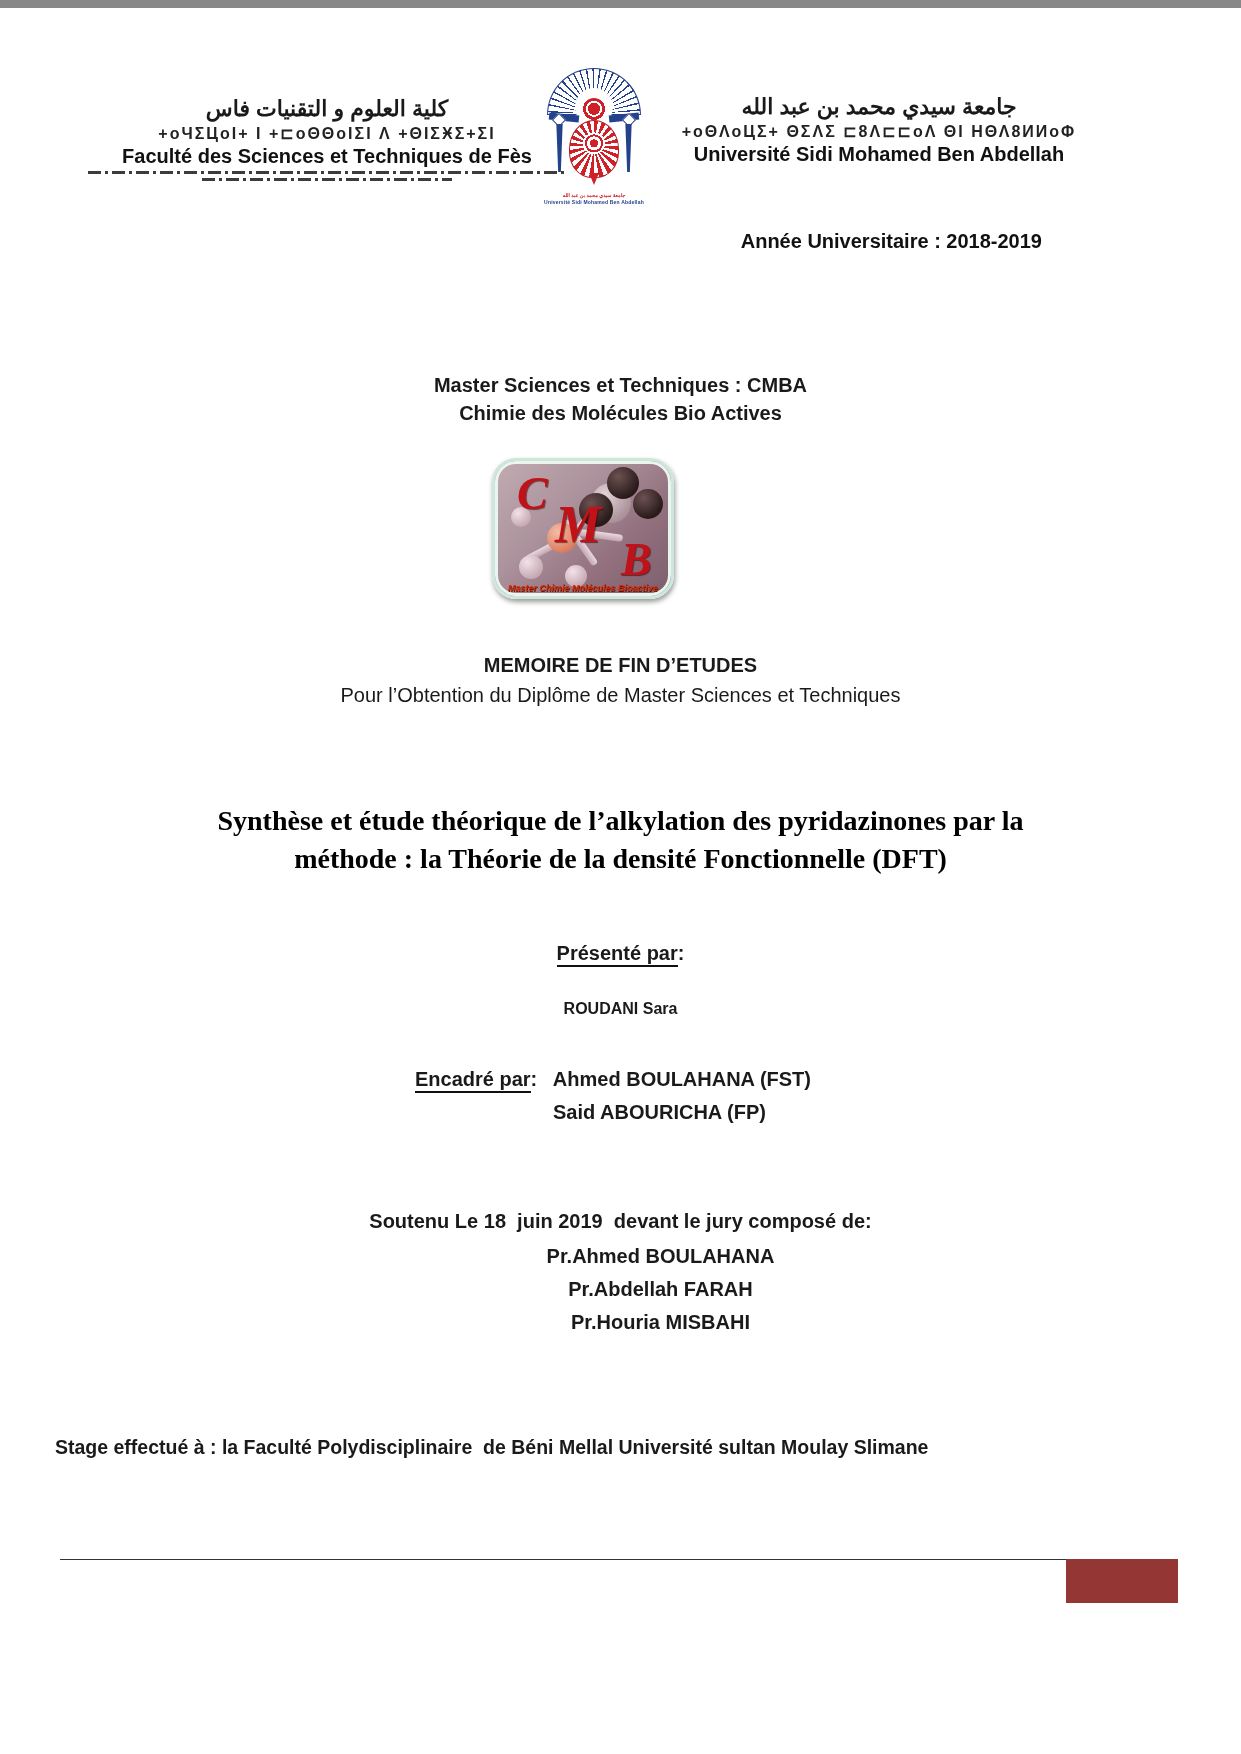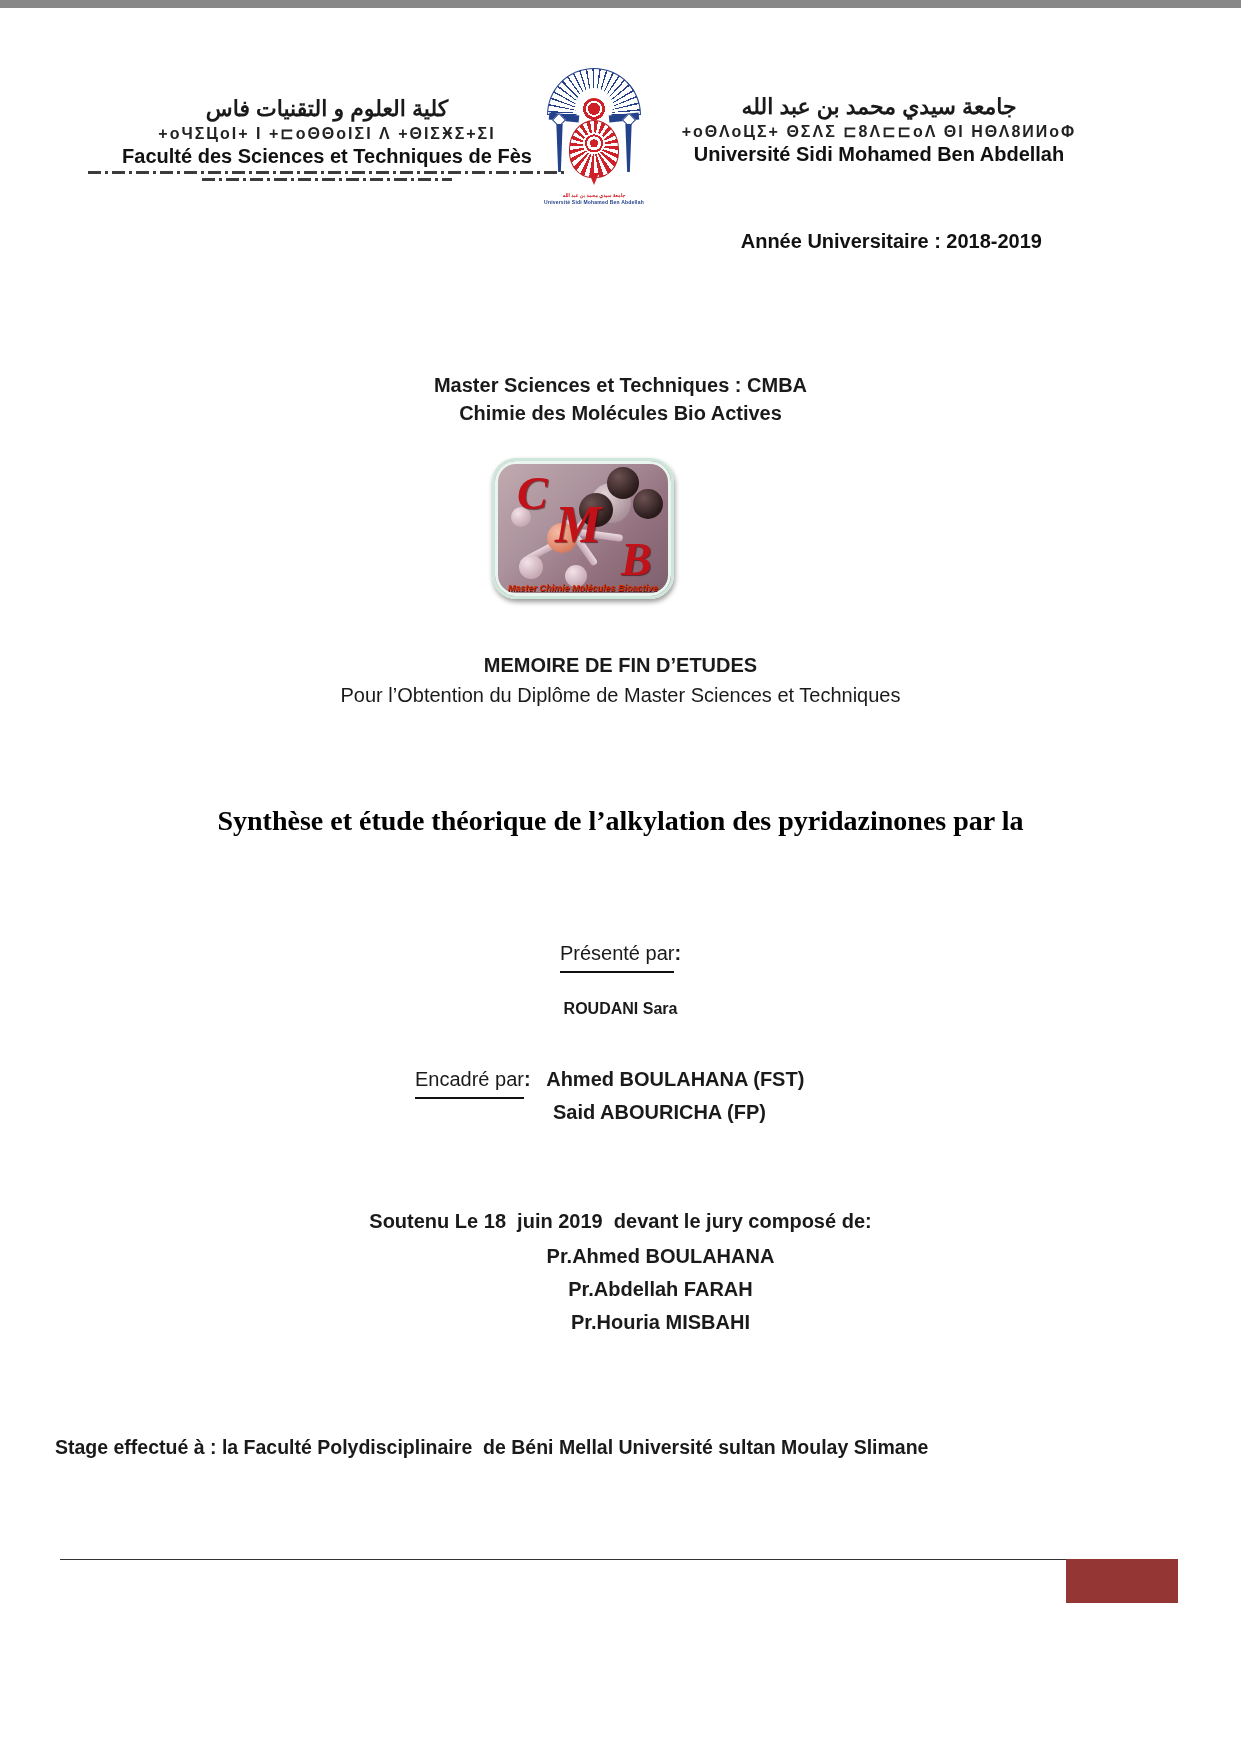--- a/index.html
+++ b/index.html
@@ -77,21 +77,21 @@
   .cmb-caption { position:absolute; left:0; bottom:3px; width:100%; text-align:center;
     font-size:9px; font-weight:bold; font-style:italic; color:#d42c00;
     text-shadow:0.5px 0.5px 0 #5a1010; }
 
   
   .thesis-title { left:60px; top:794px; width:1121px; text-align:center;
     font-family:"Liberation Serif", serif; font-size:28px; font-weight:bold; line-height:38px; color:#000; }
 
   
   .presented-label { left:0; top:934px; width:1241px; text-align:center; }
-  .ulabel { font-size:20px; font-weight:normal; border-bottom:2px solid #111; padding-bottom:7px; }
+  .ulabel { font-size:20px; font-weight:bold; border-bottom:2px solid #111; padding-bottom:1px; }
   .ucolon { font-size:20px; font-weight:bold; }
   .presented-name { left:0; top:992px; width:1241px; text-align:center; font-size:16px; font-weight:bold; }
   .supervised { left:415px; top:1060px; width:700px; font-size:20px; font-weight:bold; }
   .supervised-line2 { left:553px; top:1093px; width:600px; font-size:20px; font-weight:bold; }
 
   
   .defense-intro { top:1202px; }
   .jury-line { left:40px; width:1241px; text-align:center; font-size:20px; font-weight:bold; }
 
   
@@ -158,20 +158,21 @@
     <span class="cmb-letter cmb-m">M</span>
     <span class="cmb-letter cmb-b">B</span>
     <div class="cmb-caption">Master Chimie Molécules Bioactive</div>
   </div>
 
   <div class="abs center-line b20" style="top:646px;">MEMOIRE DE FIN D’ETUDES</div>
   <div class="abs center-line r20" style="top:676px;">Pour l’Obtention du Diplôme de Master Sciences et Techniques</div>
 
   <div class="abs thesis-title">
     <div>Synthèse et étude théorique de l’alkylation des pyridazinones par la</div>
+    <div>méthode : la Théorie de la densité Fonctionnelle (DFT)</div>
   </div>
 
   <div class="abs presented-label">
     <span class="ulabel">Présenté par</span><span class="ucolon">:</span>
   </div>
   <div class="abs presented-name">ROUDANI Sara</div>
 
   <div class="abs supervised">
     <span class="ulabel">Encadré par</span><span class="ucolon">:</span>
     <span style="margin-left:10px;">Ahmed BOULAHANA (FST)</span>

